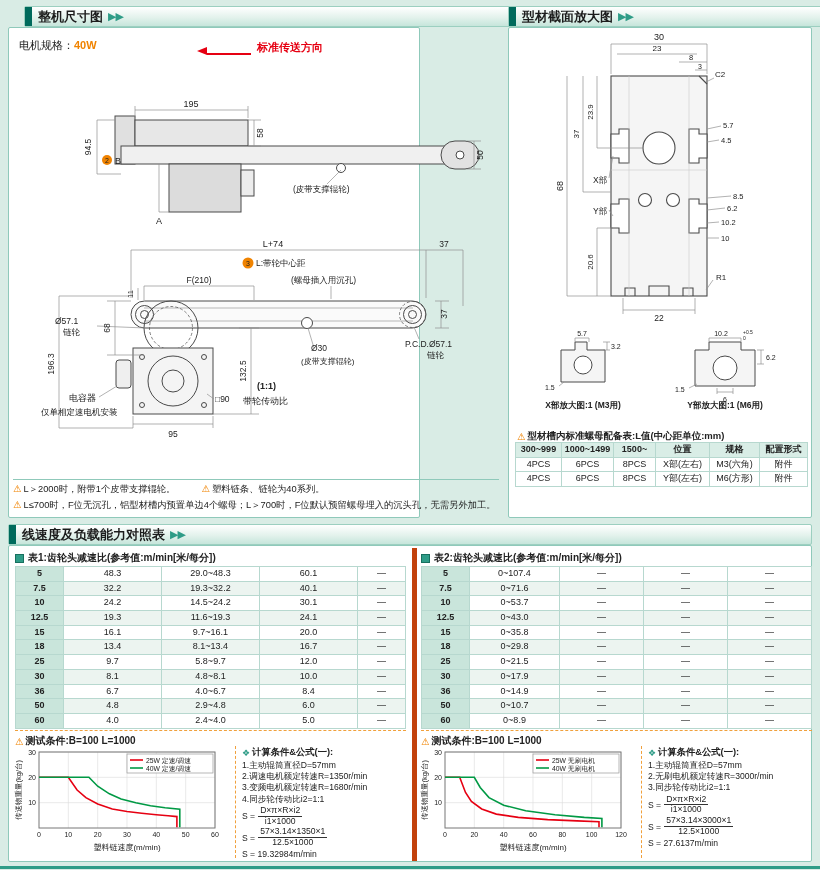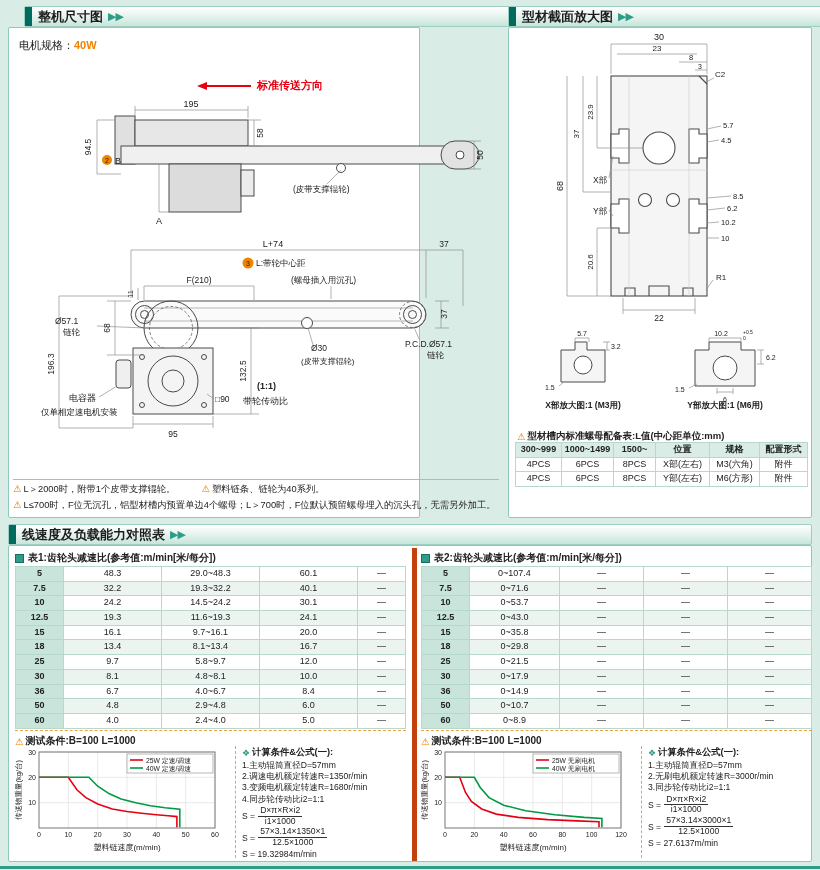--- a/index.html
+++ b/index.html
@@ -13,21 +13,21 @@
     position:absolute; height:21px; display:flex; align-items:center;
     background:linear-gradient(180deg,#ffffff 0%,#e3f2ec 55%,#c6e5db 100%);
     border:1px solid #9ccfc0; border-radius:2px;
   }
   .sec-header .accent { width:7px; align-self:stretch; background:#006a5c; margin-right:6px; }
   .sec-header .title { font-weight:bold; font-size:13px; color:#1c1c1c; }
   .sec-header .arrows { color:#2e9c87; font-size:11px; font-weight:bold; margin-left:5px; letter-spacing:-1px; }
   .panel { position:absolute; background:#fff; border:1px solid #8fc9ba; border-radius:2px; }
   .orange { color:#f08300; font-weight:bold; }
   .motor-row { position:absolute; left:10px; top:10px; font-size:11px; }
-  .dir-arrow { position:absolute; left:188px; top:12px; display:flex; align-items:center;margin-top:38px; }
+  .dir-arrow { position:absolute; left:188px; top:12px; display:flex; align-items:flex-end; }
   .dir-tri { width:0; height:0; border-top:4px solid transparent; border-bottom:4px solid transparent; border-right:10px solid #e60012; }
   .dir-line { width:44px; height:2px; background:#e60012; }
   .dir-text { color:#e60012; font-weight:bold; font-size:11px; margin-left:6px; }
   svg text { font-family:"Liberation Sans","DejaVu Sans",sans-serif; fill:#222; }
   .notes { position:absolute; left:4px; top:451px; width:486px; border-top:1px solid #8fc9ba; padding-top:3px; font-size:9.3px; }
   .notes-row1 { display:flex; gap:26px; margin-bottom:3px; }
   .warn-icon { color:#f08300; font-weight:bold; margin-right:2px; font-size:9.5px; }
   .nut-title { position:absolute; left:8px; top:402px; font-size:9.5px; font-weight:bold; display:flex; align-items:center; }
   .nut-host { position:absolute; left:6px; top:414px; width:292px; }
   .data-table { border-collapse:collapse; width:100%; table-layout:fixed; font-size:9px; }

